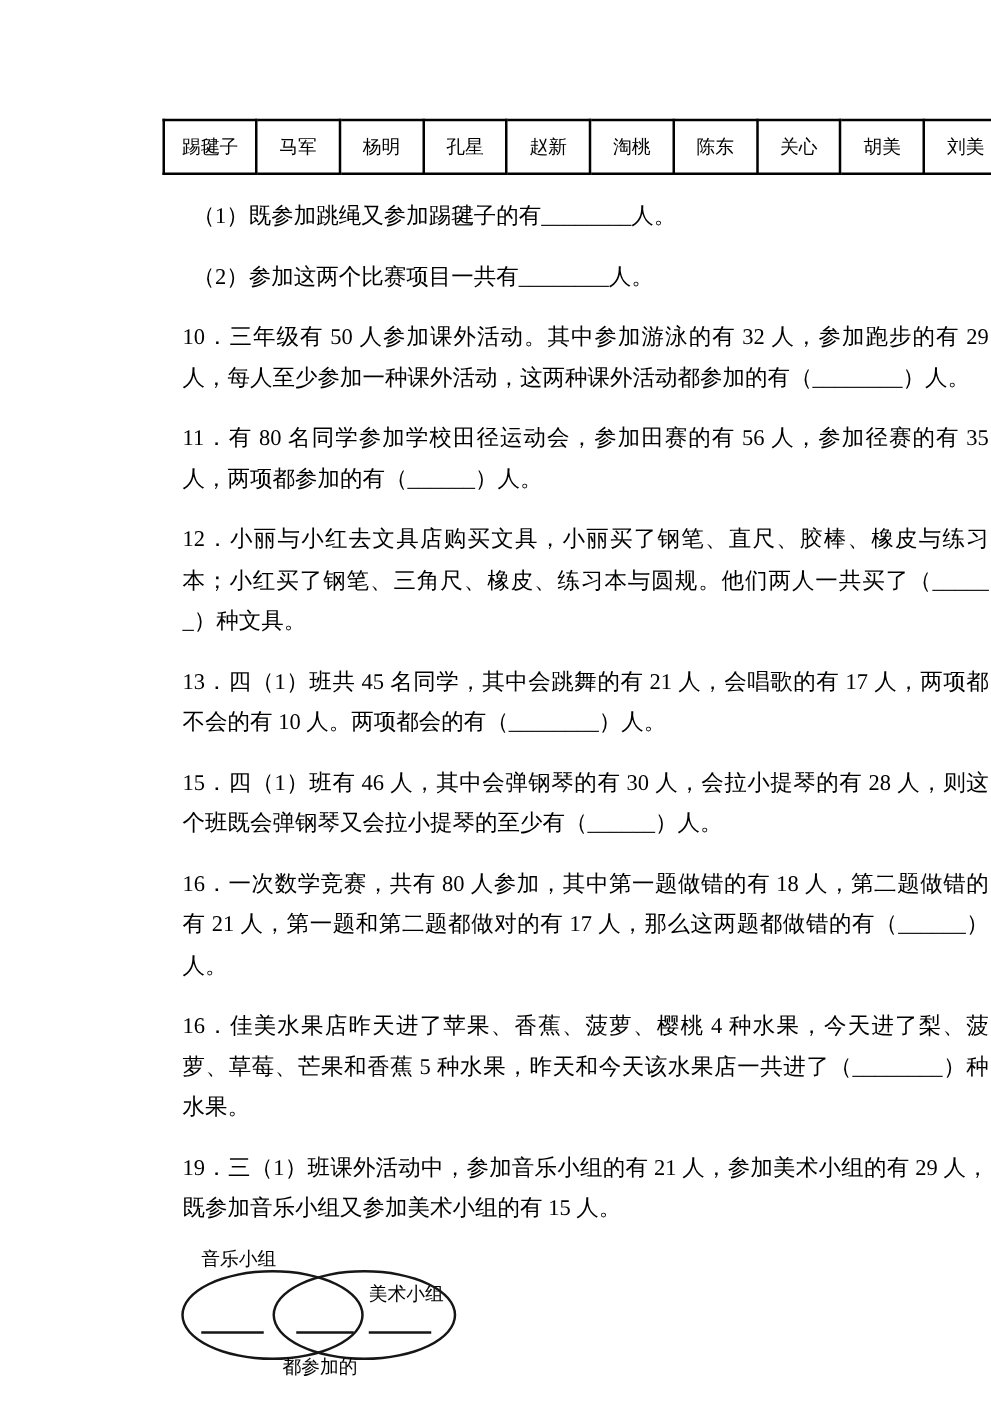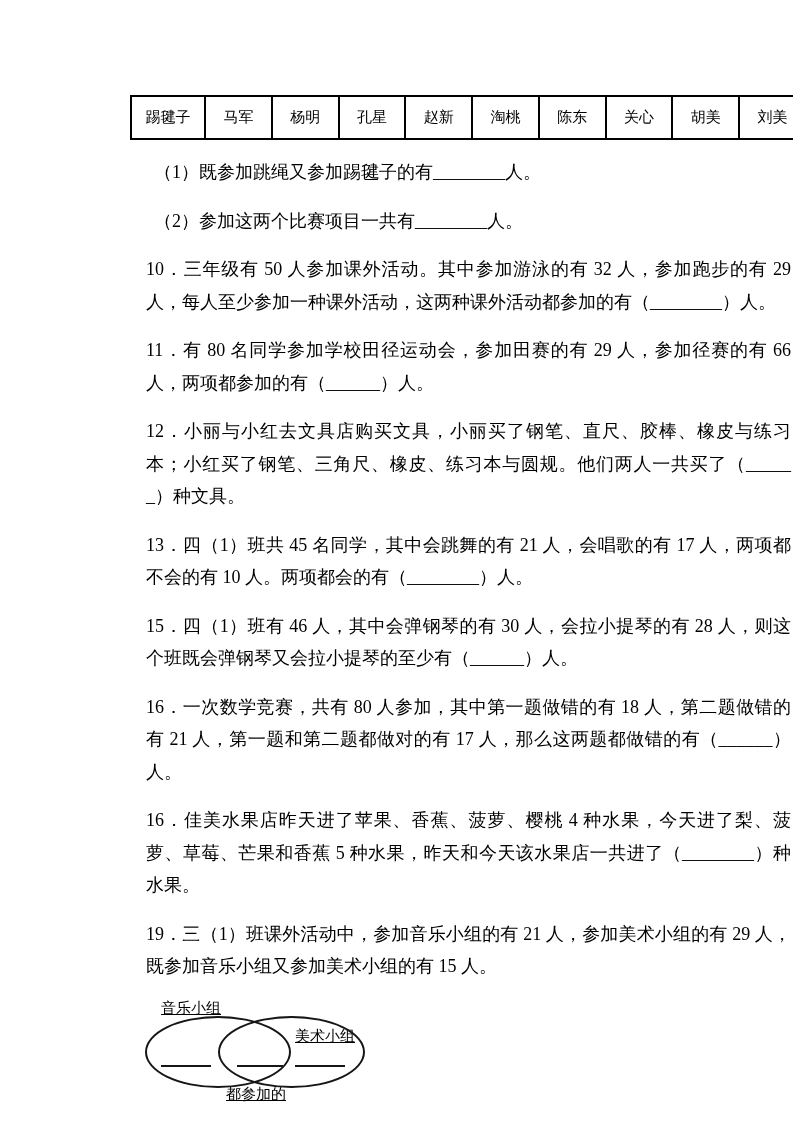--- a/index.html
+++ b/index.html
@@ -49,21 +49,20 @@
     position: relative;
     width: 360px;
     height: 106px;
     margin-top: 12px;
   }
   .venn-label {
     position: absolute;
     font-size: 15px;
     line-height: 16px;
     white-space: nowrap;
-    text-decoration: underline;
   }
   .ellipse {
     position: absolute;
     border: 2px solid #161616;
     border-radius: 50%;
     background: transparent;
     box-sizing: border-box;
   }
   .ellipse.left  { left: 15px;  top: 17px; width: 146px; height: 72px; }
   .ellipse.right { left: 88px;  top: 17px; width: 147px; height: 72px; }
@@ -97,21 +96,21 @@
         <td>胡美</td>
         <td>刘美</td>
       </tr>
     </tbody>
   </table>
 
   <div class="lines-block">
     <p class="line indent">（1）既参加跳绳又参加踢毽子的有________人。</p>
     <p class="line indent">（2）参加这两个比赛项目一共有________人。</p>
     <p class="line">10．三年级有 50 人参加课外活动。其中参加游泳的有 32 人，参加跑步的有 29 人，每人至少参加一种课外活动，这两种课外活动都参加的有（________）人。</p>
-    <p class="line">11．有 80 名同学参加学校田径运动会，参加田赛的有 29 人，参加径赛的有 66 人，两项都参加的有（______）人。</p>
+    <p class="line">11．有 80 名同学参加学校田径运动会，参加田赛的有 56 人，参加径赛的有 35 人，两项都参加的有（______）人。</p>
     <p class="line">12．小丽与小红去文具店购买文具，小丽买了钢笔、直尺、胶棒、橡皮与练习本；小红买了钢笔、三角尺、橡皮、练习本与圆规。他们两人一共买了（______）种文具。</p>
     <p class="line">13．四（1）班共 45 名同学，其中会跳舞的有 21 人，会唱歌的有 17 人，两项都不会的有 10 人。两项都会的有（________）人。</p>
     <p class="line">15．四（1）班有 46 人，其中会弹钢琴的有 30 人，会拉小提琴的有 28 人，则这个班既会弹钢琴又会拉小提琴的至少有（______）人。</p>
     <p class="line">16．一次数学竞赛，共有 80 人参加，其中第一题做错的有 18 人，第二题做错的有 21 人，第一题和第二题都做对的有 17 人，那么这两题都做错的有（______）人。</p>
     <p class="line">16．佳美水果店昨天进了苹果、香蕉、菠萝、樱桃 4 种水果，今天进了梨、菠萝、草莓、芒果和香蕉 5 种水果，昨天和今天该水果店一共进了（________）种水果。</p>
     <p class="line">19．三（1）班课外活动中，参加音乐小组的有 21 人，参加美术小组的有 29 人，既参加音乐小组又参加美术小组的有 15 人。</p>
   </div>
 
   <div class="venn">
     <span class="venn-label" style="left:31px; top:1px;">音乐小组</span>

